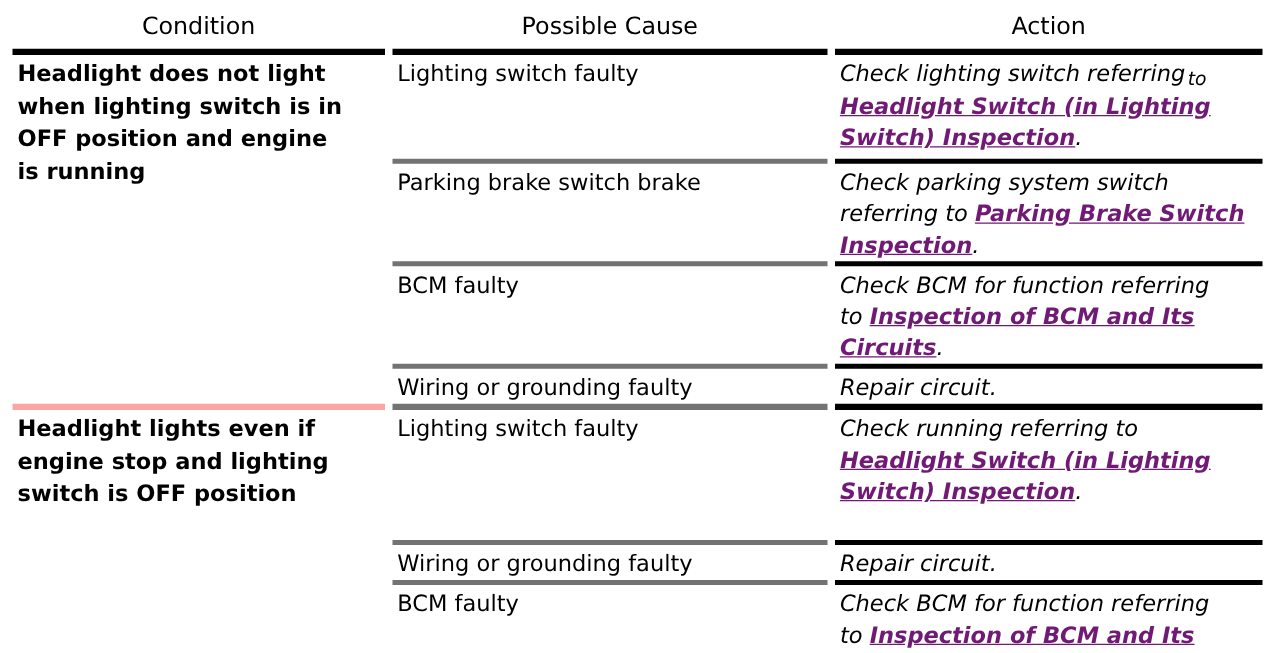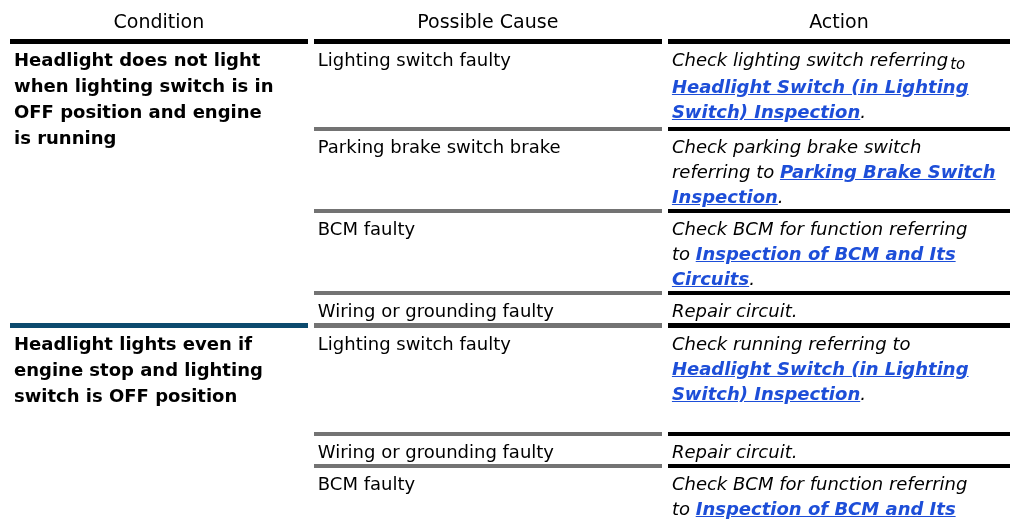--- a/index.html
+++ b/index.html
@@ -33,40 +33,40 @@
   }
   td {
     vertical-align: top;
     font-size: 18px;
     padding: 3px 0 0 4px;
     overflow: hidden;
   }
   td.cond {
     font-weight: bold;
     line-height: 26px;
-    border-bottom: 5px solid #0c4a6e;
+    border-bottom: 5px solid #fca5a5;
     white-space: nowrap;
   }
   td.cause {
     line-height: 25px;
     border-bottom: 4px solid #737373;
     white-space: nowrap;
   }
   td.action {
     font-style: italic;
     line-height: 25px;
     border-bottom: 4px solid #000;
     white-space: nowrap;
   }
   tr.group-end td.cause,
   tr.group-end td.action {
     border-bottom-width: 5px;
   }
   a.doclink {
-    color: #1d4ed8;
+    color: #701a75;
     font-weight: bold;
     font-style: italic;
     text-decoration: underline;
     cursor: pointer;
   }
   span.small-to {
     font-size: 15px;
     position: relative;
     top: 3px;
     margin-left: 2px;
@@ -89,21 +89,21 @@
     </tr>
   </thead>
   <tbody>
   <tr style="height: 87px;">
         <td class="cond" rowspan="4">Headlight does not light<br>when lighting switch is in<br>OFF position and engine<br>is running</td>
         <td class="cause">Lighting switch faulty</td>
         <td class="action"><span>Check lighting switch referring</span><span class="small-to">to</span><br><a class="doclink" href="#">Headlight Switch (in Lighting</a><br><a class="doclink" href="#">Switch) Inspection</a><span>.</span></td>
       </tr>
       <tr style="height: 81px;">
         <td class="cause">Parking brake switch brake</td>
-        <td class="action"><span>Check parking brake switch</span><br><span>referring to </span><a class="doclink" href="#">Parking Brake Switch</a><br><a class="doclink" href="#">Inspection</a><span>.</span></td>
+        <td class="action"><span>Check parking system switch</span><br><span>referring to </span><a class="doclink" href="#">Parking Brake Switch</a><br><a class="doclink" href="#">Inspection</a><span>.</span></td>
       </tr>
       <tr style="height: 81px;">
         <td class="cause">BCM faulty</td>
         <td class="action"><span>Check BCM for function referring</span><br><span>to </span><a class="doclink" href="#">Inspection of BCM and Its</a><br><a class="doclink" href="#">Circuits</a><span>.</span></td>
       </tr>
       <tr class="group-end" style="height: 28px;">
         <td class="cause">Wiring or grounding faulty</td>
         <td class="action"><span>Repair circuit.</span></td>
       </tr>
       <tr style="height: 108px;">

